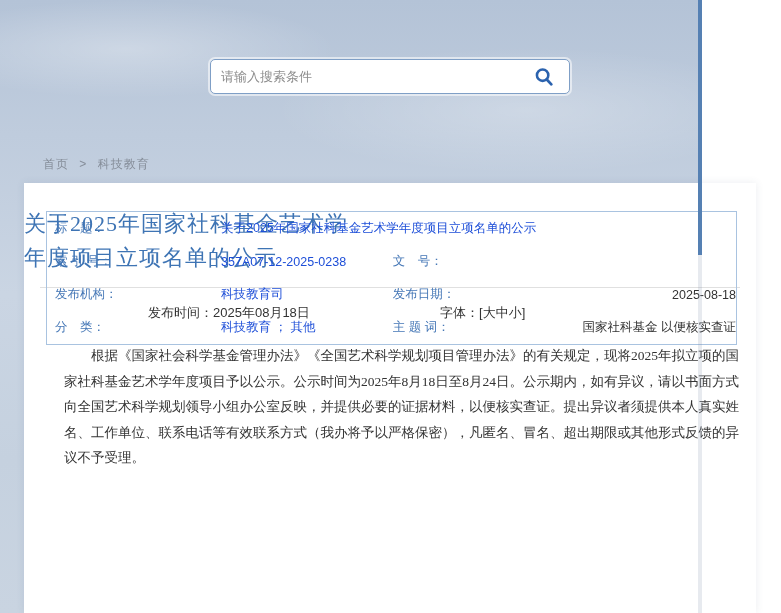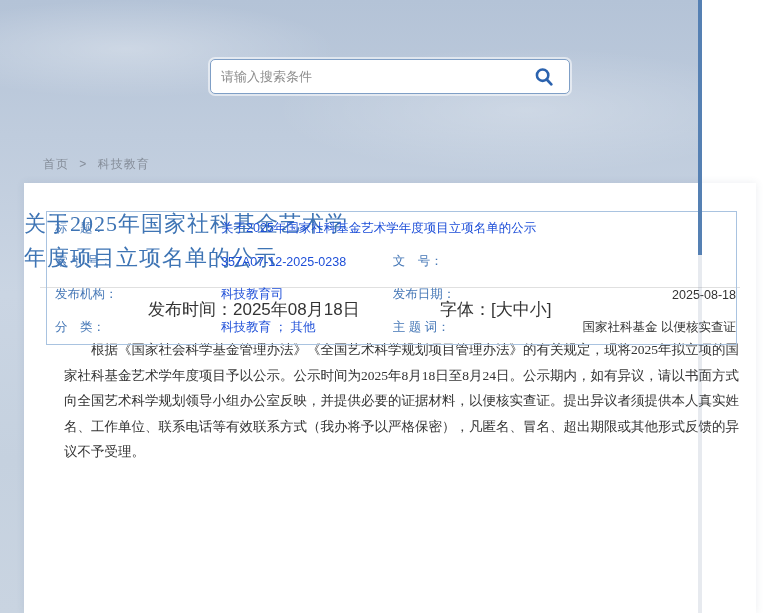--- a/index.html
+++ b/index.html
@@ -120,22 +120,22 @@
     letter-spacing: 1px;
   }
   .divider {
     margin: 12px 16px 0 16px;
     border-top: 1px solid #e0e0e0;
     height: 0;
   }
   .meta-line {
     position: relative;
     height: 18px;
-    margin-top: 10px;
-    font-size: 17px;
+    margin-top: 16px;
+    font-size: 13px;
     color: #333;
   }
   .meta-line .publish { position: absolute; left: 124px; top: 0; }
   .meta-line .fontctl { position: absolute; left: 416px; top: 0; }
   .meta-line .fontctl a {
     color: #333;
     text-decoration: none;
     cursor: pointer;
   }
   .article-body {

